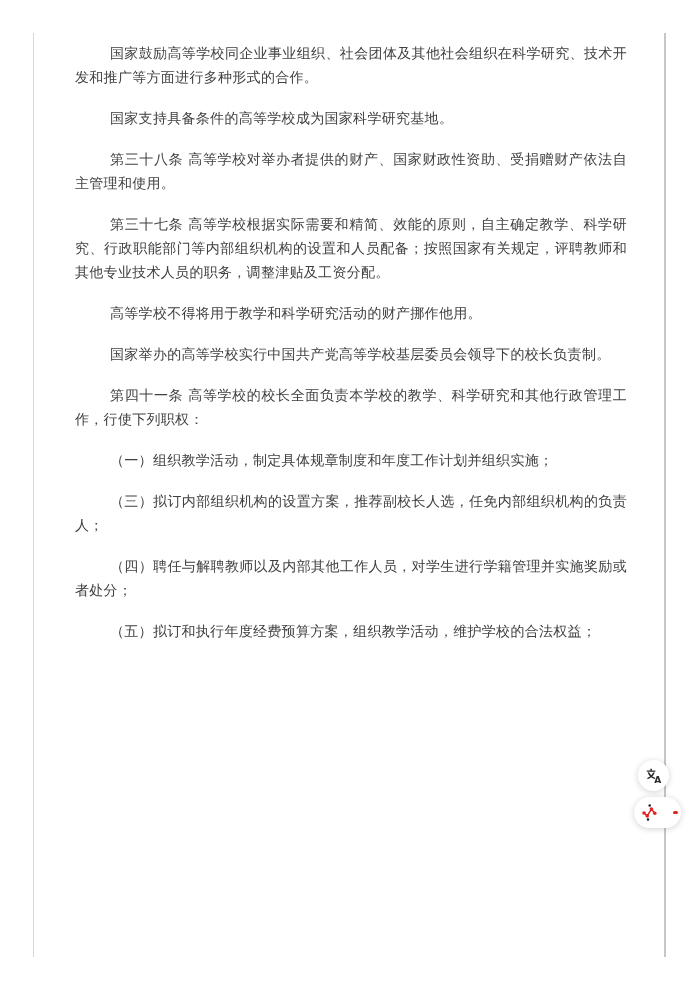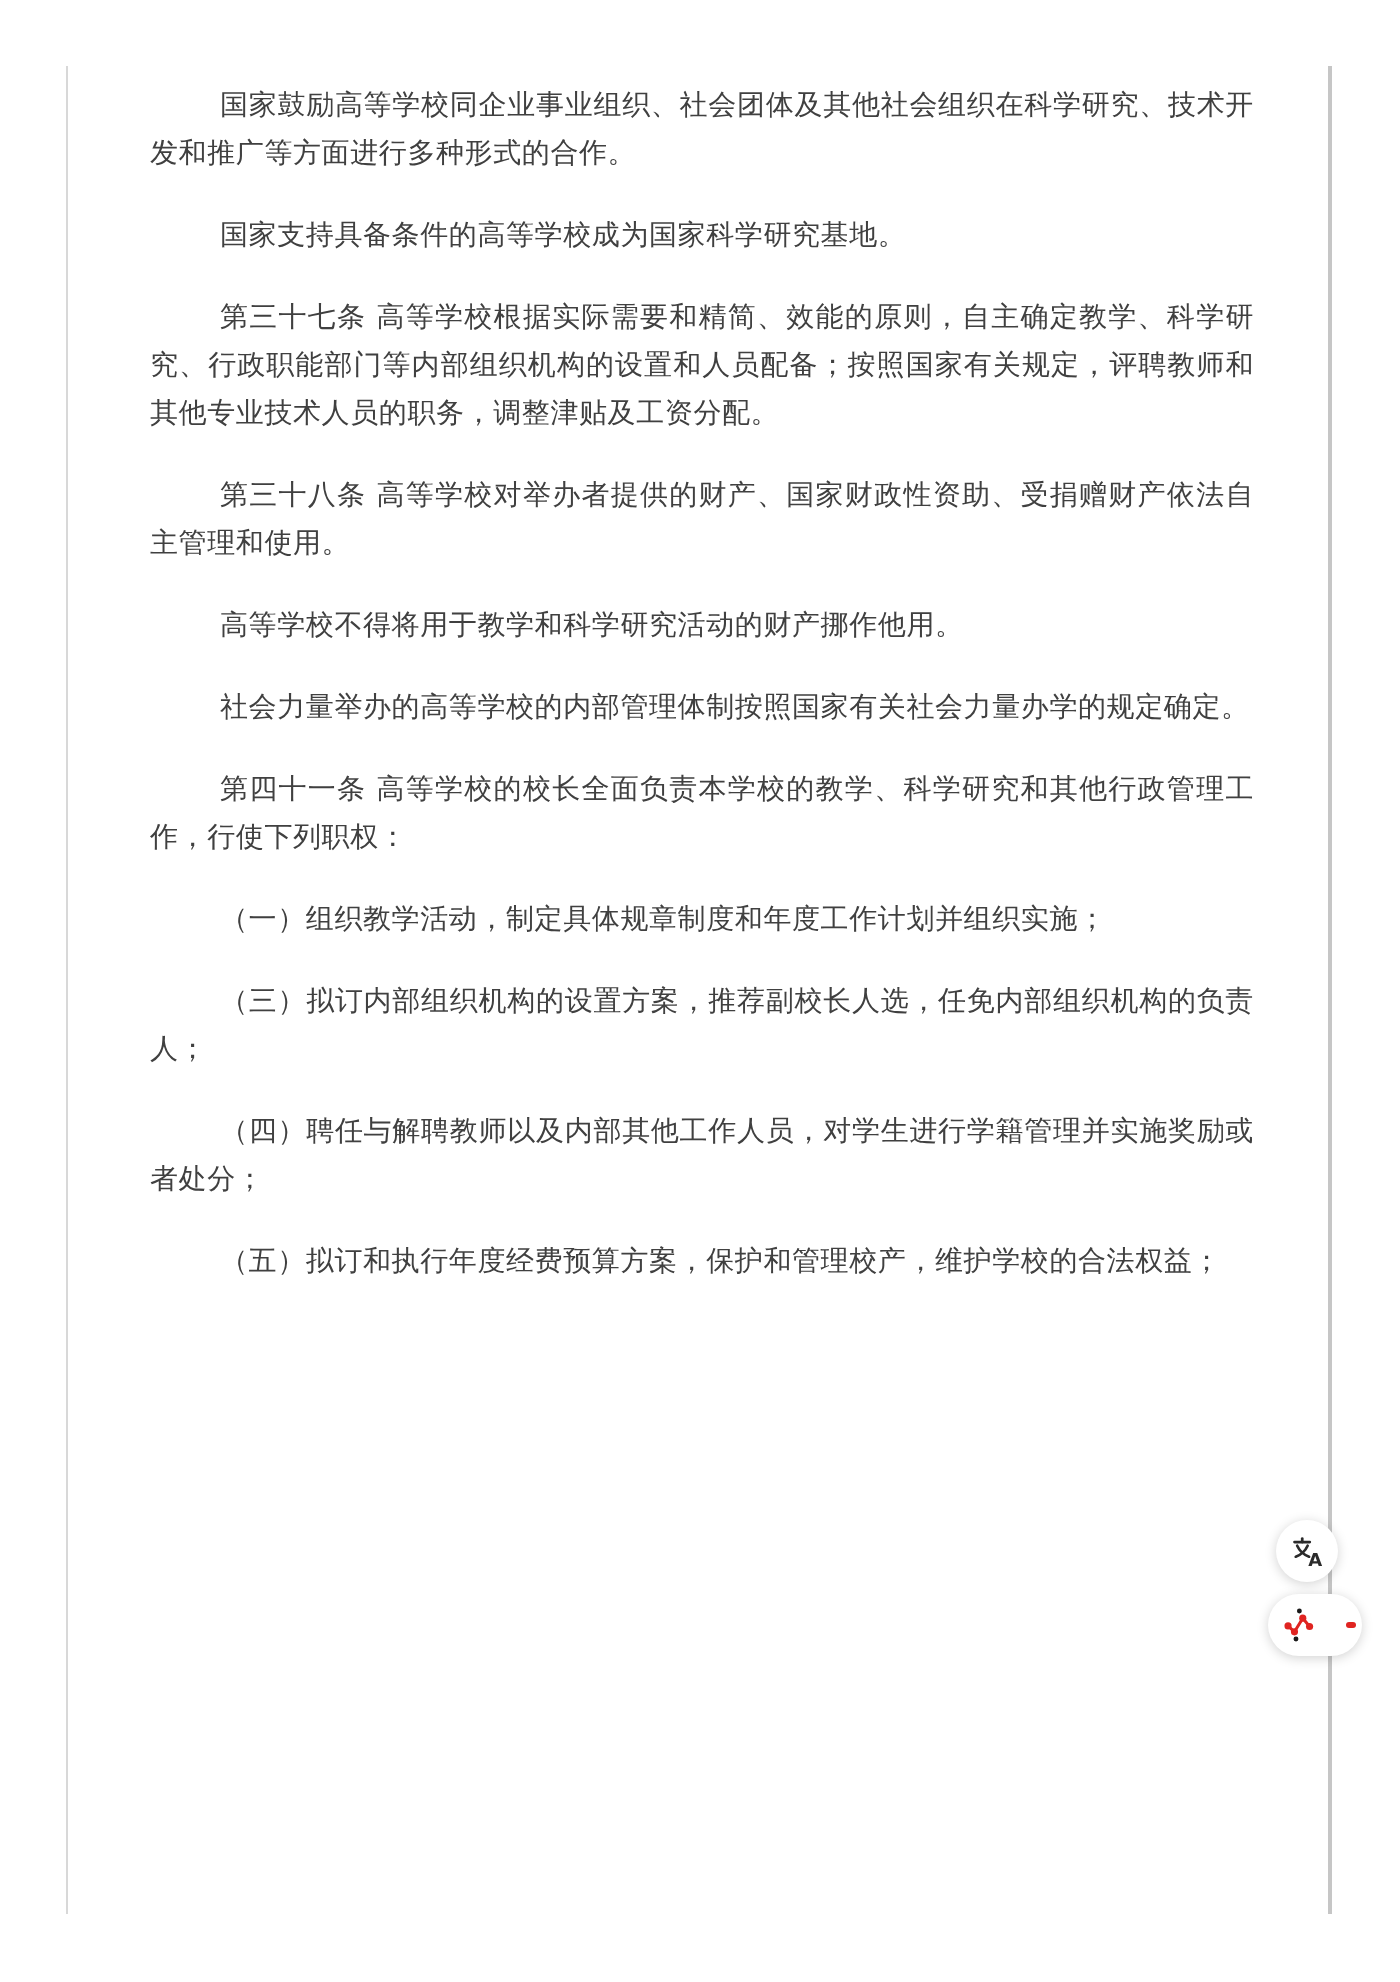--- a/index.html
+++ b/index.html
@@ -86,29 +86,29 @@
 </style>
 </head>
 <body>
 
 <div class="stage">
 
   <div class="page">
     <div class="content">
         <p class="para">国家鼓励高等学校同企业事业组织、社会团体及其他社会组织在科学研究、技术开发和推广等方面进行多种形式的合作。</p>
         <p class="para">国家支持具备条件的高等学校成为国家科学研究基地。</p>
+        <p class="para">第三十八条 高等学校对举办者提供的财产、国家财政性资助、受捐赠财产依法自主管理和使用。</p>
         <p class="para">第三十七条 高等学校根据实际需要和精简、效能的原则，自主确定教学、科学研究、行政职能部门等内部组织机构的设置和人员配备；按照国家有关规定，评聘教师和其他专业技术人员的职务，调整津贴及工资分配。</p>
-        <p class="para">第三十八条 高等学校对举办者提供的财产、国家财政性资助、受捐赠财产依法自主管理和使用。</p>
         <p class="para">高等学校不得将用于教学和科学研究活动的财产挪作他用。</p>
-        <p class="para">社会力量举办的高等学校的内部管理体制按照国家有关社会力量办学的规定确定。</p>
+        <p class="para">国家举办的高等学校实行中国共产党高等学校基层委员会领导下的校长负责制。</p>
         <p class="para">第四十一条 高等学校的校长全面负责本学校的教学、科学研究和其他行政管理工作，行使下列职权：</p>
         <p class="para">（一）组织教学活动，制定具体规章制度和年度工作计划并组织实施；</p>
         <p class="para">（三）拟订内部组织机构的设置方案，推荐副校长人选，任免内部组织机构的负责人；</p>
         <p class="para">（四）聘任与解聘教师以及内部其他工作人员，对学生进行学籍管理并实施奖励或者处分；</p>
-        <p class="para">（五）拟订和执行年度经费预算方案，保护和管理校产，维护学校的合法权益；</p>
+        <p class="para">（五）拟订和执行年度经费预算方案，组织教学活动，维护学校的合法权益；</p>
       </div>
   </div>
 
   <div class="fab fab-translate" title="">
     <svg class="icon-translate" viewBox="0 0 20 20" aria-hidden="true">
       <g stroke="#2b2b2b" stroke-width="1.5" fill="none" stroke-linecap="round">
         <path d="M2.5 4.5 H11"></path>
         <path d="M6.8 2.5 V4.5"></path>
         <path d="M4 6.5 C5.4 9.6 7.9 11.6 10.6 12.6"></path>
         <path d="M9.8 6.5 C8.4 9.6 5.9 11.6 3.2 12.6"></path>

